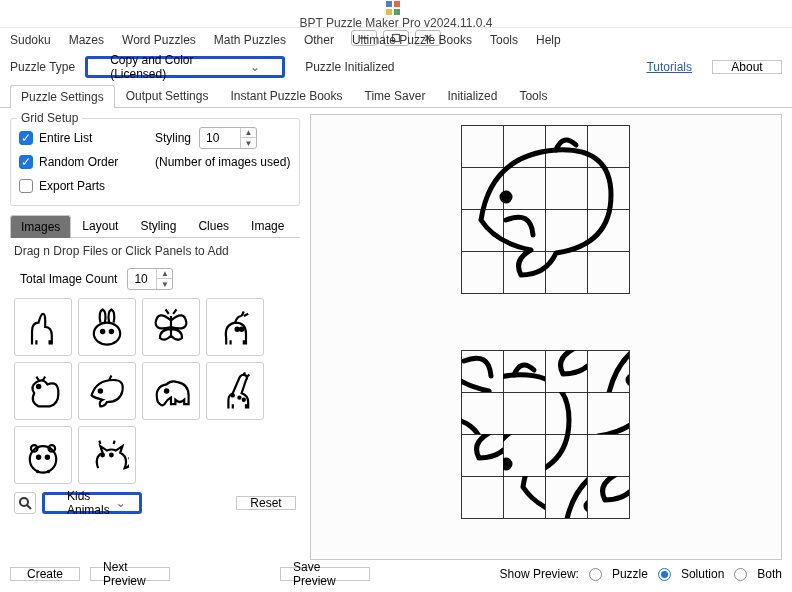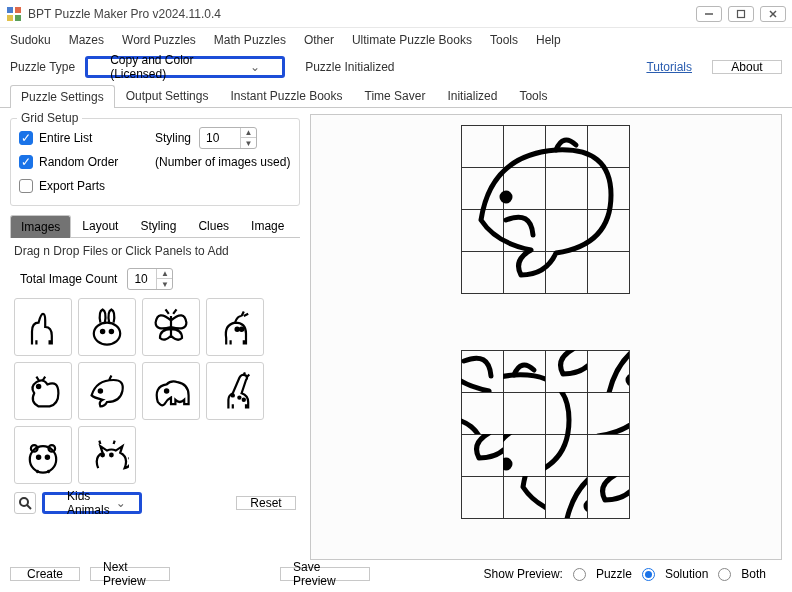--- a/index.html
+++ b/index.html
@@ -1,17 +1,17 @@
 <!DOCTYPE html>
 <html><head>
 <meta charset="utf-8">
 <style>
   * { box-sizing: border-box; font-family: "Segoe UI", Tahoma, sans-serif; font-size: 12px; }
   body { margin: 0; background: #fff; width: 792px; height: 592px; overflow: hidden; }
-  .titlebar { height: 28px; display: flex; align-items: center; padding: 0 6px; background: #fff; border-bottom: 1px solid #e8e8e8; }
+  .titlebar { height: 28px; display: flex; align-items: center; padding: 0 6px; background: #fff; border-bottom: 1px solid #e8e8e8; flex-direction: column; }
   .titlebar .icon { width: 16px; height: 16px; margin-right: 6px; }
   .titlebar .title { color: #444; font-size: 12px; flex: 1; }
   .winbtns { display: flex; gap: 6px; }
   .winbtn { width: 26px; height: 16px; border: 1px solid #b8b8b8; border-radius: 3px; display: flex; align-items: center; justify-content: center; color: #555; }
   .menubar { height: 24px; display: flex; align-items: center; padding: 0 10px; gap: 18px; color: #333; }
   .menubar span { cursor: default; }
   .toolbar { height: 30px; display: flex; align-items: center; padding: 0 10px; gap: 10px; }
   .toolbar .label { color: #333; }
   .combo { height: 22px; border: 3px solid #1d4ed8; border-radius: 3px; display: flex; align-items: center; padding: 0 22px; gap: 6px; background: #fff; }
   .combo .chev { margin-left: auto; color: #666; }
@@ -41,21 +41,21 @@
   .spinner .arrows div { height: 10px; display: flex; align-items: center; justify-content: center; font-size: 8px; color: #555; }
   .spinner .arrows div:first-child { border-bottom: 1px solid #ccc; }
   .subtabs { display: flex; border-bottom: 1px solid #c8c8c8; margin-top: 8px; }
   .subtab { padding: 4px 10px; border: 1px solid transparent; border-bottom: none; border-radius: 3px 3px 0 0; }
   .subtab.active { border-color: #c8c8c8; background: #737373; position: relative; top: 1px; }
   .hint { color: #333; padding: 6px 4px; }
   .countrow { display: flex; align-items: center; gap: 10px; padding: 4px 4px 8px 10px; }
   .thumbgrid { display: grid; grid-template-columns: repeat(4, 58px); grid-auto-rows: 58px; gap: 6px; padding: 0 4px; }
   .thumb { border: 1px solid #d0d0d0; border-radius: 3px; display: flex; align-items: center; justify-content: center; background: #fff; }
   .bottomrow { display: flex; align-items: center; gap: 6px; padding: 8px 4px 0 4px; }
-  .footer { position: absolute; bottom: 0; left: 0; right: 16px; height: 36px; display: flex; align-items: center; padding: 0 10px; gap: 10px; }
+  .footer { position: absolute; bottom: 0; left: 0; right: 0; height: 36px; display: flex; align-items: center; padding: 0 10px; gap: 10px; }
   .radio { width: 13px; height: 13px; border: 1px solid #888; border-radius: 50%; display: inline-flex; align-items: center; justify-content: center; }
   .radio.checked { border-color: #1a73e8; }
   .radio.checked::after { content: ""; width: 7px; height: 7px; background: #1a73e8; border-radius: 50%; }
   .preview-area { position: absolute; inset: 0; overflow: hidden; }
   .puzzlegrid { position: absolute; display: grid; grid-template-columns: repeat(4, 42px); grid-template-rows: repeat(4, 42px); }
   .puzzlegrid div { border: 1px solid #333; margin: -0.5px; }
   .dolphin-svg { position: absolute; pointer-events: none; }
 </style>
 </head>
 <body>

